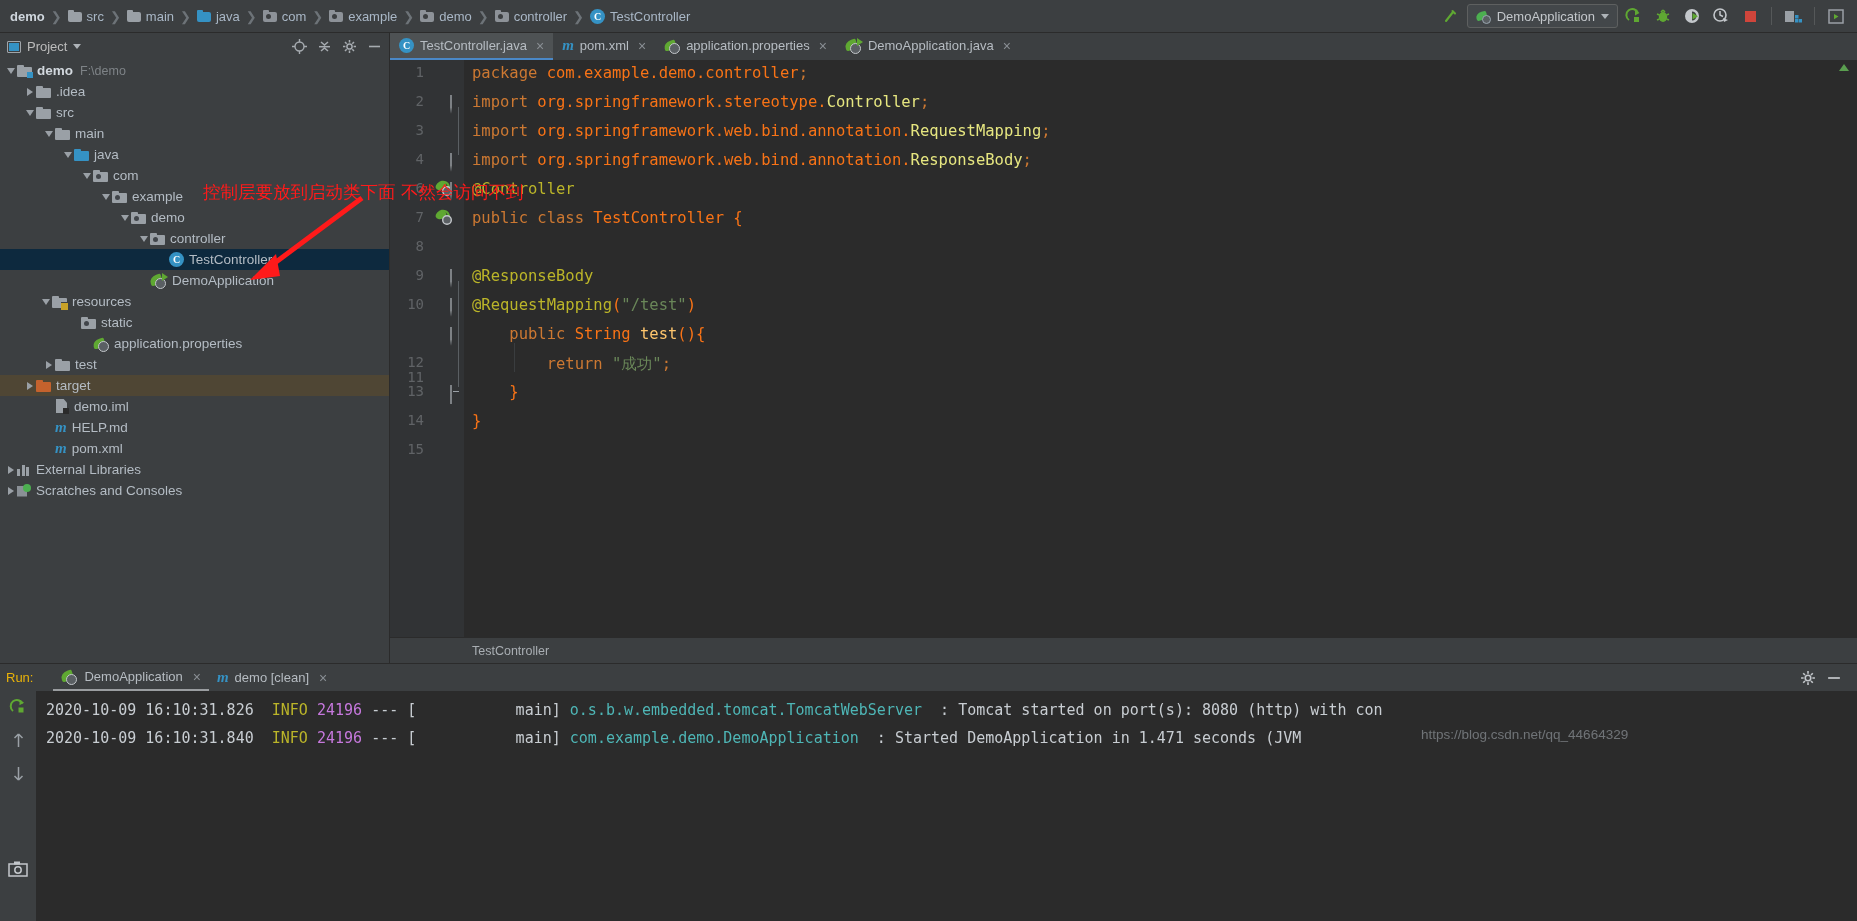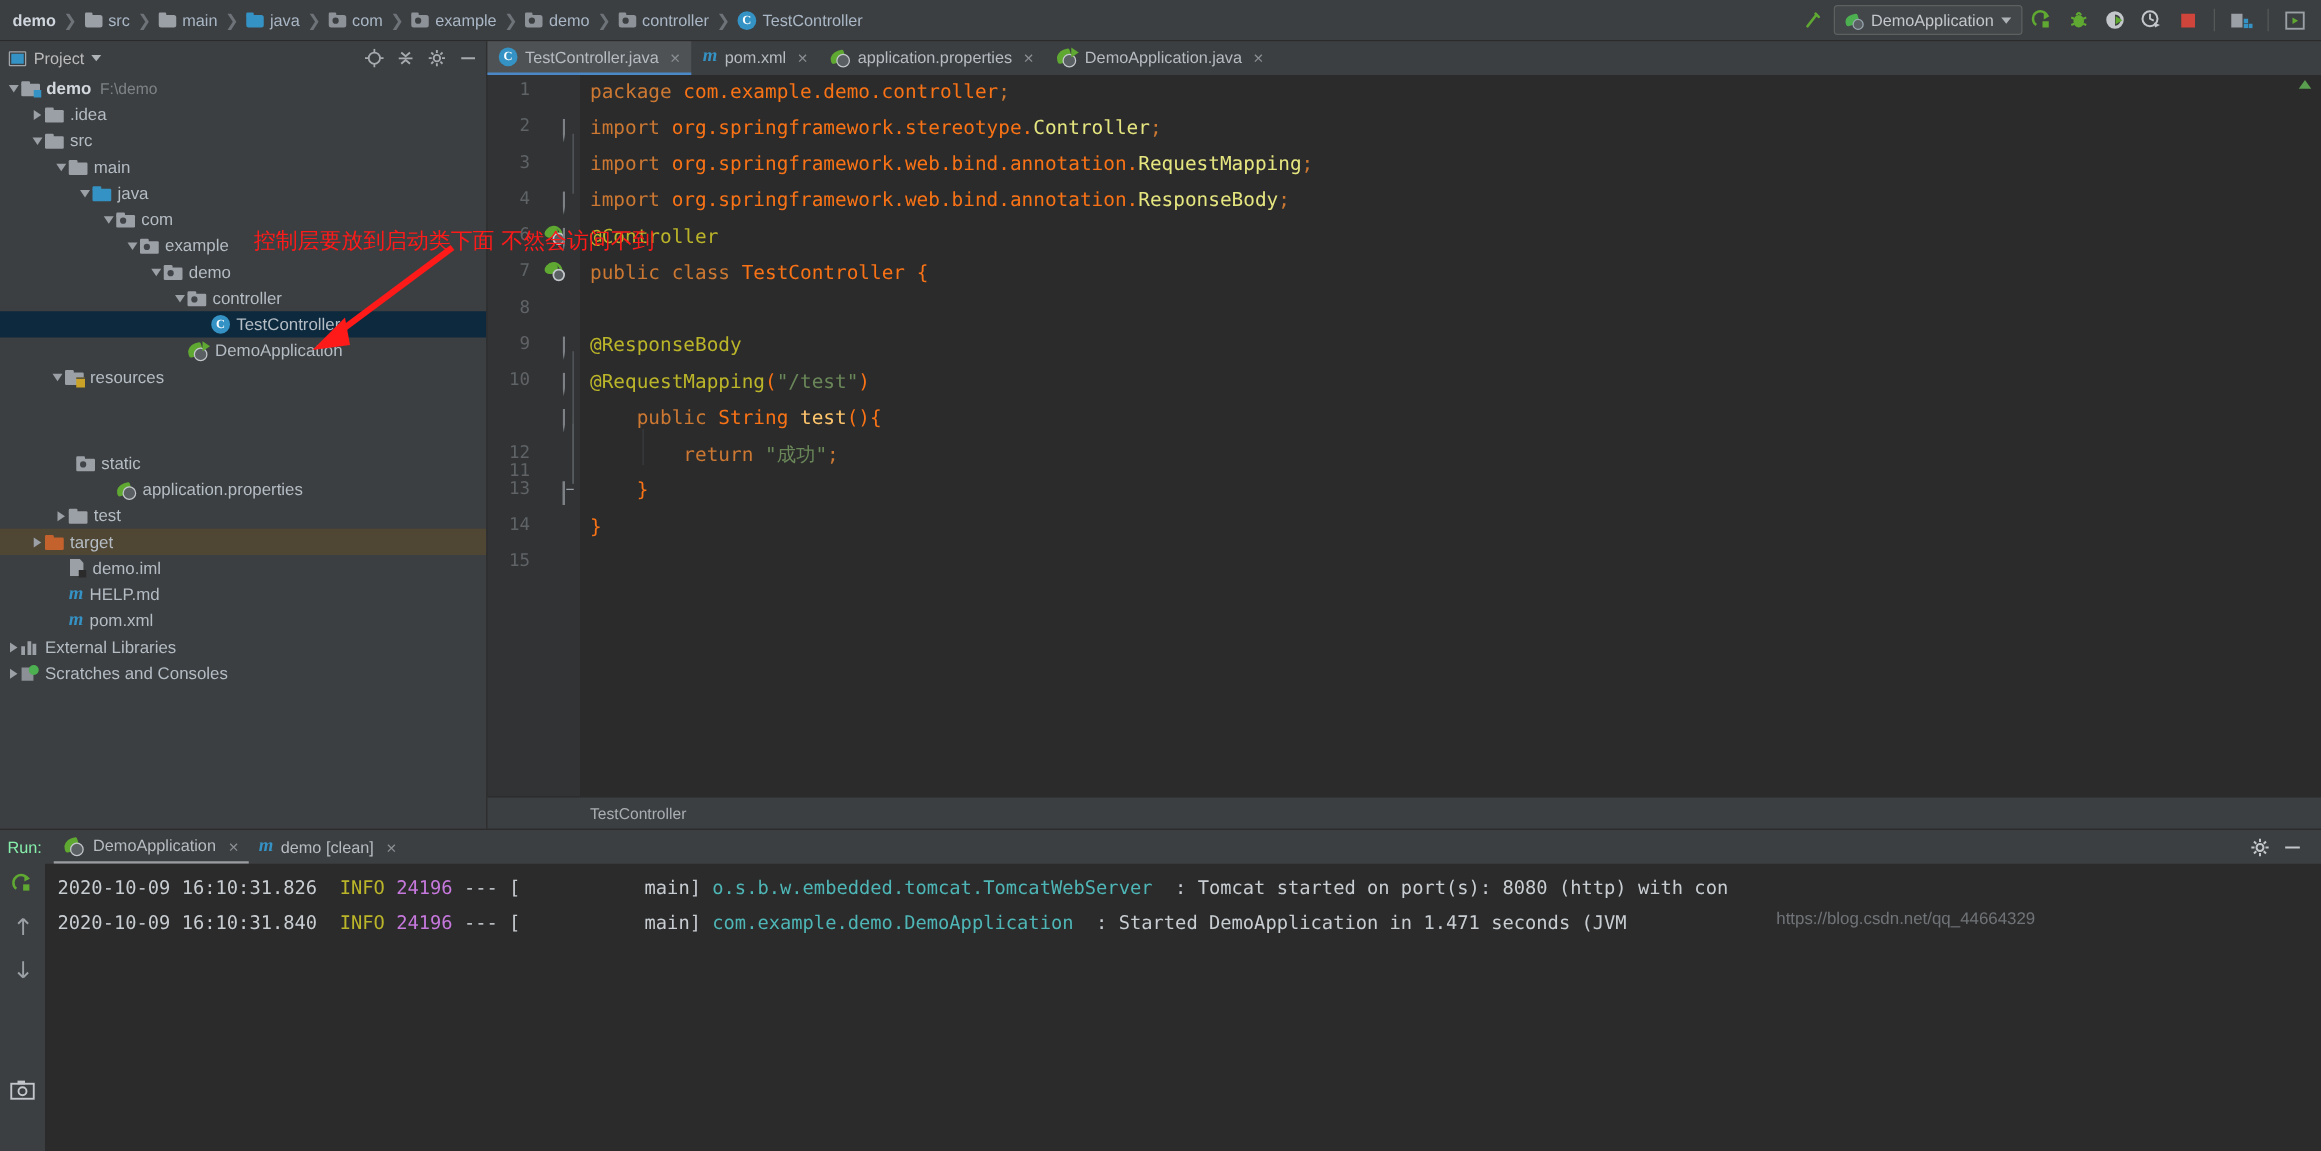--- a/index.html
+++ b/index.html
@@ -149,21 +149,21 @@
       border-left:5px solid transparent;border-right:5px solid transparent;border-bottom:7px solid #5a9e4f; }
 
   
   .anno { position:absolute; left:203px; top:180px; color:#ff1a1a; font-size:17.5px;
           font-family:"DejaVu Sans", sans-serif; white-space:nowrap; z-index:40; }
   .arrow-svg { position:absolute; left:240px; top:196px; z-index:40; pointer-events:none; }
 
   
   .runpanel { flex:0 0 258px; background:#3c3f41; display:flex; flex-direction:column; border-top:1px solid #2b2b2b; }
   .run-head { height:27px; flex:0 0 27px; display:flex; align-items:center; padding:0 6px; gap:4px; }
-  .run-label { font-size:13px; color:#86efac; margin-right:6px; }
+  .run-label { font-size:13px; color:#eab308; margin-right:16px; }
   .rtab { display:flex; align-items:center; gap:6px; padding:0 8px; height:100%; font-size:13px; color:#b6bcc2; cursor:pointer; }
   .rtab.active { border-bottom:2px solid #9a9da0; }
   .rtab .x { color:#8a8f94; font-size:14px; margin-left:4px; }
   .run-head .rr { margin-left:auto; display:flex; align-items:center; gap:10px; padding-right:9px; }
   .run-body { flex:1 1 auto; display:flex; min-height:0; }
   .run-side { width:36px; flex:0 0 36px; display:flex; flex-direction:column; align-items:center; gap:12px; padding-top:6px; }
   .run-main { flex:1 1 auto; display:flex; flex-direction:column; min-width:0; }
   .subtabs { height:29px; flex:0 0 29px; display:flex; align-items:center; gap:4px; padding-left:8px; }
   .stab { display:flex; align-items:center; gap:7px; padding:0 10px; height:100%; font-size:13.5px; color:#b6bcc2; cursor:pointer; }
   .stab.active { border-bottom:2px solid #9a9da0; }
@@ -444,21 +444,21 @@
             <span class="tw">
               <span class="tri open"></span>
             </span>
             <span class="ticon">
               <span class="fld src">
                 <span class="badge"></span>
               </span>
             </span>
             <span class="tlabel">resources</span>
           </div>
-          <div class="trow" style="padding-left: 48px; margin-top: 48px;">
+          <div class="trow" style="padding-left: 68px;">
             <span class="tw"></span>
             <span class="ticon">
               <span class="fld pk">
                 <span class="dot"></span>
               </span>
             </span>
             <span class="tlabel">static</span>
           </div>
           <div class="trow" style="padding-left: 80px;">
             <span class="tw"></span>

